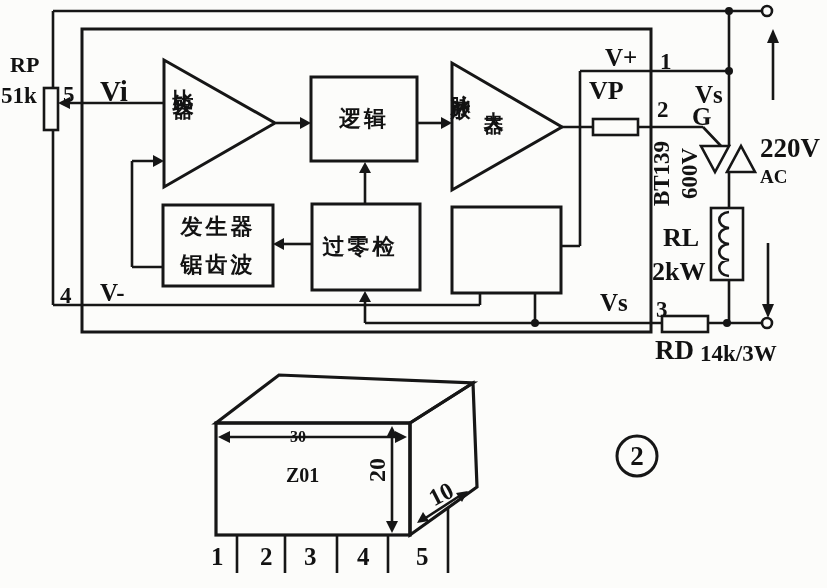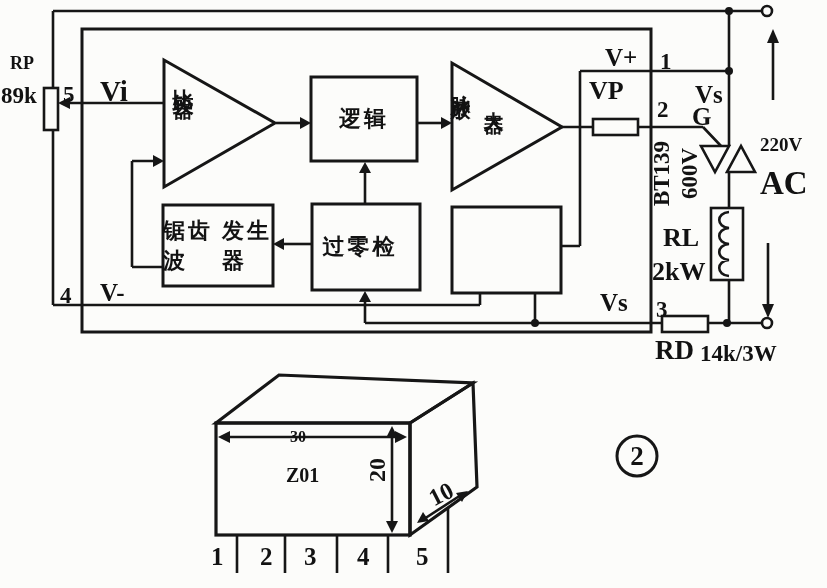--- a/index.html
+++ b/index.html
@@ -7,21 +7,21 @@
     position:relative;width:827px;height:588px;background:#fcfcfa;
     font-family:"Liberation Serif","DejaVu Serif",serif;overflow:hidden;
   }
   #art{position:absolute;left:0;top:0;}
   .lbl{
     position:absolute;font-weight:700;color:#121212;white-space:nowrap;
     line-height:1;letter-spacing:0;
   }
   .cjk{font-weight:700;color:#121212;}
   .blockbox{
-    position:absolute;display:flex;align-items:center;
+    position:absolute;display:flex;flex-direction:column;align-items:center;
     justify-content:center;gap:8px;font-size:22px;letter-spacing:3px;
   }
   .vtext{
     position:absolute;writing-mode:vertical-rl;text-orientation:upright;
     font-size:21px;font-weight:700;color:#121212;letter-spacing:5px;line-height:1;
   }
   .rot{position:absolute;font-weight:700;color:#121212;text-align:center;line-height:1;}
   .figcirc{
     position:absolute;left:617px;top:436px;width:40px;height:40px;
     display:flex;align-items:center;justify-content:center;
@@ -119,56 +119,56 @@
       <polygon points="417,523 429,521 423,512 "></polygon>
       <polygon points="468,491 456,493 462,502"></polygon>
     </g>
 
     <g stroke="#161616" stroke-width="2.6" fill="#fcfcfa">
       <circle cx="767" cy="11" r="5"></circle>
       <circle cx="767" cy="323" r="5"></circle>
     </g>
   </svg>
 
-  <span class="lbl" style="left:10px;top:54px;font-size:18px">RP</span>
-  <span class="lbl" style="left:1px;top:84px;font-size:23px">89k</span>
+  <span class="lbl" style="left:10px;top:54px;font-size:22px">RP</span>
+  <span class="lbl" style="left:1px;top:84px;font-size:23px">51k</span>
   <span class="lbl" style="left:63px;top:83px;font-size:23px">5</span>
   <span class="lbl" style="left:100px;top:77px;font-size:29px">Vi</span>
   <span class="lbl" style="left:60px;top:284px;font-size:23px">4</span>
   <span class="lbl" style="left:100px;top:280px;font-size:25px">V-</span>
 
   <span class="vtext" style="left:172px;top:72px;height:110px">比较器</span>
 
   <div class="blockbox cjk" style="left:311px;top:77px;width:106px;height:84px">
     <span>逻辑</span>
   </div>
 
   <span class="vtext" style="left:451px;top:78px;height:78px;font-size:20px;letter-spacing:3px">脉冲放</span>
   <span class="vtext" style="left:484px;top:96px;height:56px;font-size:20px;letter-spacing:3px">大器</span>
 
   <div class="blockbox cjk" style="left:163px;top:205px;width:110px;height:81px">
+    <span>发生器</span>
     <span>锯齿波</span>
-    <span>发生器</span>
   </div>
   <div class="blockbox cjk" style="left:312px;top:204px;width:96px;height:86px">
     <span>过零检</span>
   </div>
 
   <span class="lbl" style="left:605px;top:45px;font-size:25px">V+</span>
   <span class="lbl" style="left:660px;top:50px;font-size:23px">1</span>
   <span class="lbl" style="left:589px;top:78px;font-size:26px">VP</span>
   <span class="lbl" style="left:657px;top:98px;font-size:23px">2</span>
   <span class="lbl" style="left:695px;top:82px;font-size:25px">Vs</span>
   <span class="lbl" style="left:692px;top:104px;font-size:25px">G</span>
 
   <span class="rot" style="left:621px;top:162px;width:80px;font-size:23px;transform:rotate(-90deg)">BT139</span>
   <span class="rot" style="left:651px;top:162px;width:76px;font-size:23px;transform:rotate(-90deg)">600V</span>
 
-  <span class="lbl" style="left:760px;top:135px;font-size:19px">220V</span>
-  <span class="lbl" style="left:760px;top:167px;font-size:33px">AC</span>
+  <span class="lbl" style="left:760px;top:135px;font-size:27px">220V</span>
+  <span class="lbl" style="left:760px;top:167px;font-size:19px">AC</span>
 
   <span class="lbl" style="left:663px;top:225px;font-size:26px">RL</span>
   <span class="lbl" style="left:652px;top:259px;font-size:26px">2kW</span>
 
   <span class="lbl" style="left:600px;top:290px;font-size:25px">Vs</span>
   <span class="lbl" style="left:656px;top:298px;font-size:23px">3</span>
   <span class="lbl" style="left:655px;top:337px;font-size:27px">RD</span>
   <span class="lbl" style="left:700px;top:342px;font-size:23px">14k/3W</span>
 
   <span class="lbl" style="left:290px;top:429px;font-size:16px">30</span>

